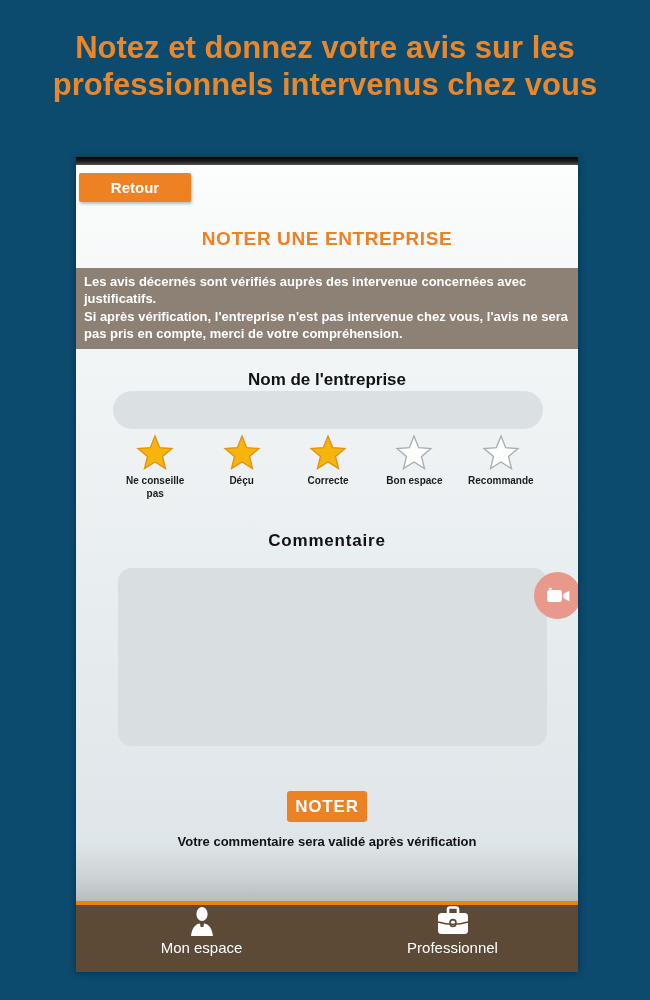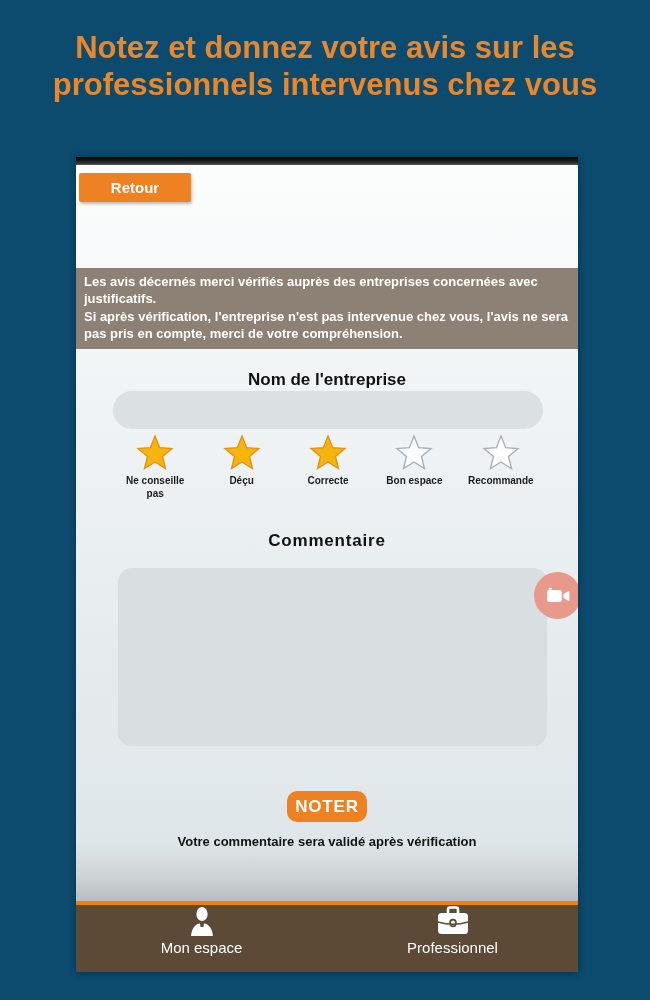--- a/index.html
+++ b/index.html
@@ -79,21 +79,21 @@
   .camera-btn {
     position:absolute; left:458px; top:407px; width:47px; height:47px;
     border-radius:50%; background:#E9998C; border:none; cursor:pointer;
     display:flex; align-items:center; justify-content:center;
   }
   .camera-btn svg { width:26px; height:26px; }
 
   .submit-btn {
     position:absolute; left:211px; top:626px; width:80px; height:31px;
     background:#EE8122; color:#fff; font-size:17px; font-weight:bold; letter-spacing:.8px;
-    border:none; border-radius:10px; cursor:pointer;
+    border:none; border-radius:3px; cursor:pointer;
   }
   .screen {  }
 
   .caption {
     position:absolute; top:669px; left:0; width:100%;
     text-align:center; font-size:13px; font-weight:bold; color:#121212;
   }
 
   .nav-line { height:4px; background:#F08200; }
   .navbar {
@@ -113,23 +113,24 @@
 
   <h1 class="page-title">Notez et donnez votre avis sur les professionnels intervenus chez vous</h1>
 
   <div class="phone">
     <div class="phone-topbar"></div>
 
     <div class="screen">
 
       <button class="back-btn">Retour</button>
 
+      <div class="screen-heading">NOTER UNE ENTREPRISE</div>
 
       <div class="notice">
-        <p>Les avis décernés merci vérifiés auprès des entreprises concernées avec justificatifs.</p>
+        <p>Les avis décernés sont vérifiés auprès des intervenue concernées avec justificatifs.</p>
         <p>Si après vérification, l'entreprise n'est pas intervenue chez vous, l'avis ne sera pas pris en compte, merci de votre compréhension.</p>
       </div>
 
       <div class="field-label company-label">Nom de l'entreprise</div>
 
       <input class="company-input" type="text" value="" style="">
 
       <div class="stars-row">
         <div class="star-item filled">
           <svg viewBox="0 0 24 24">

